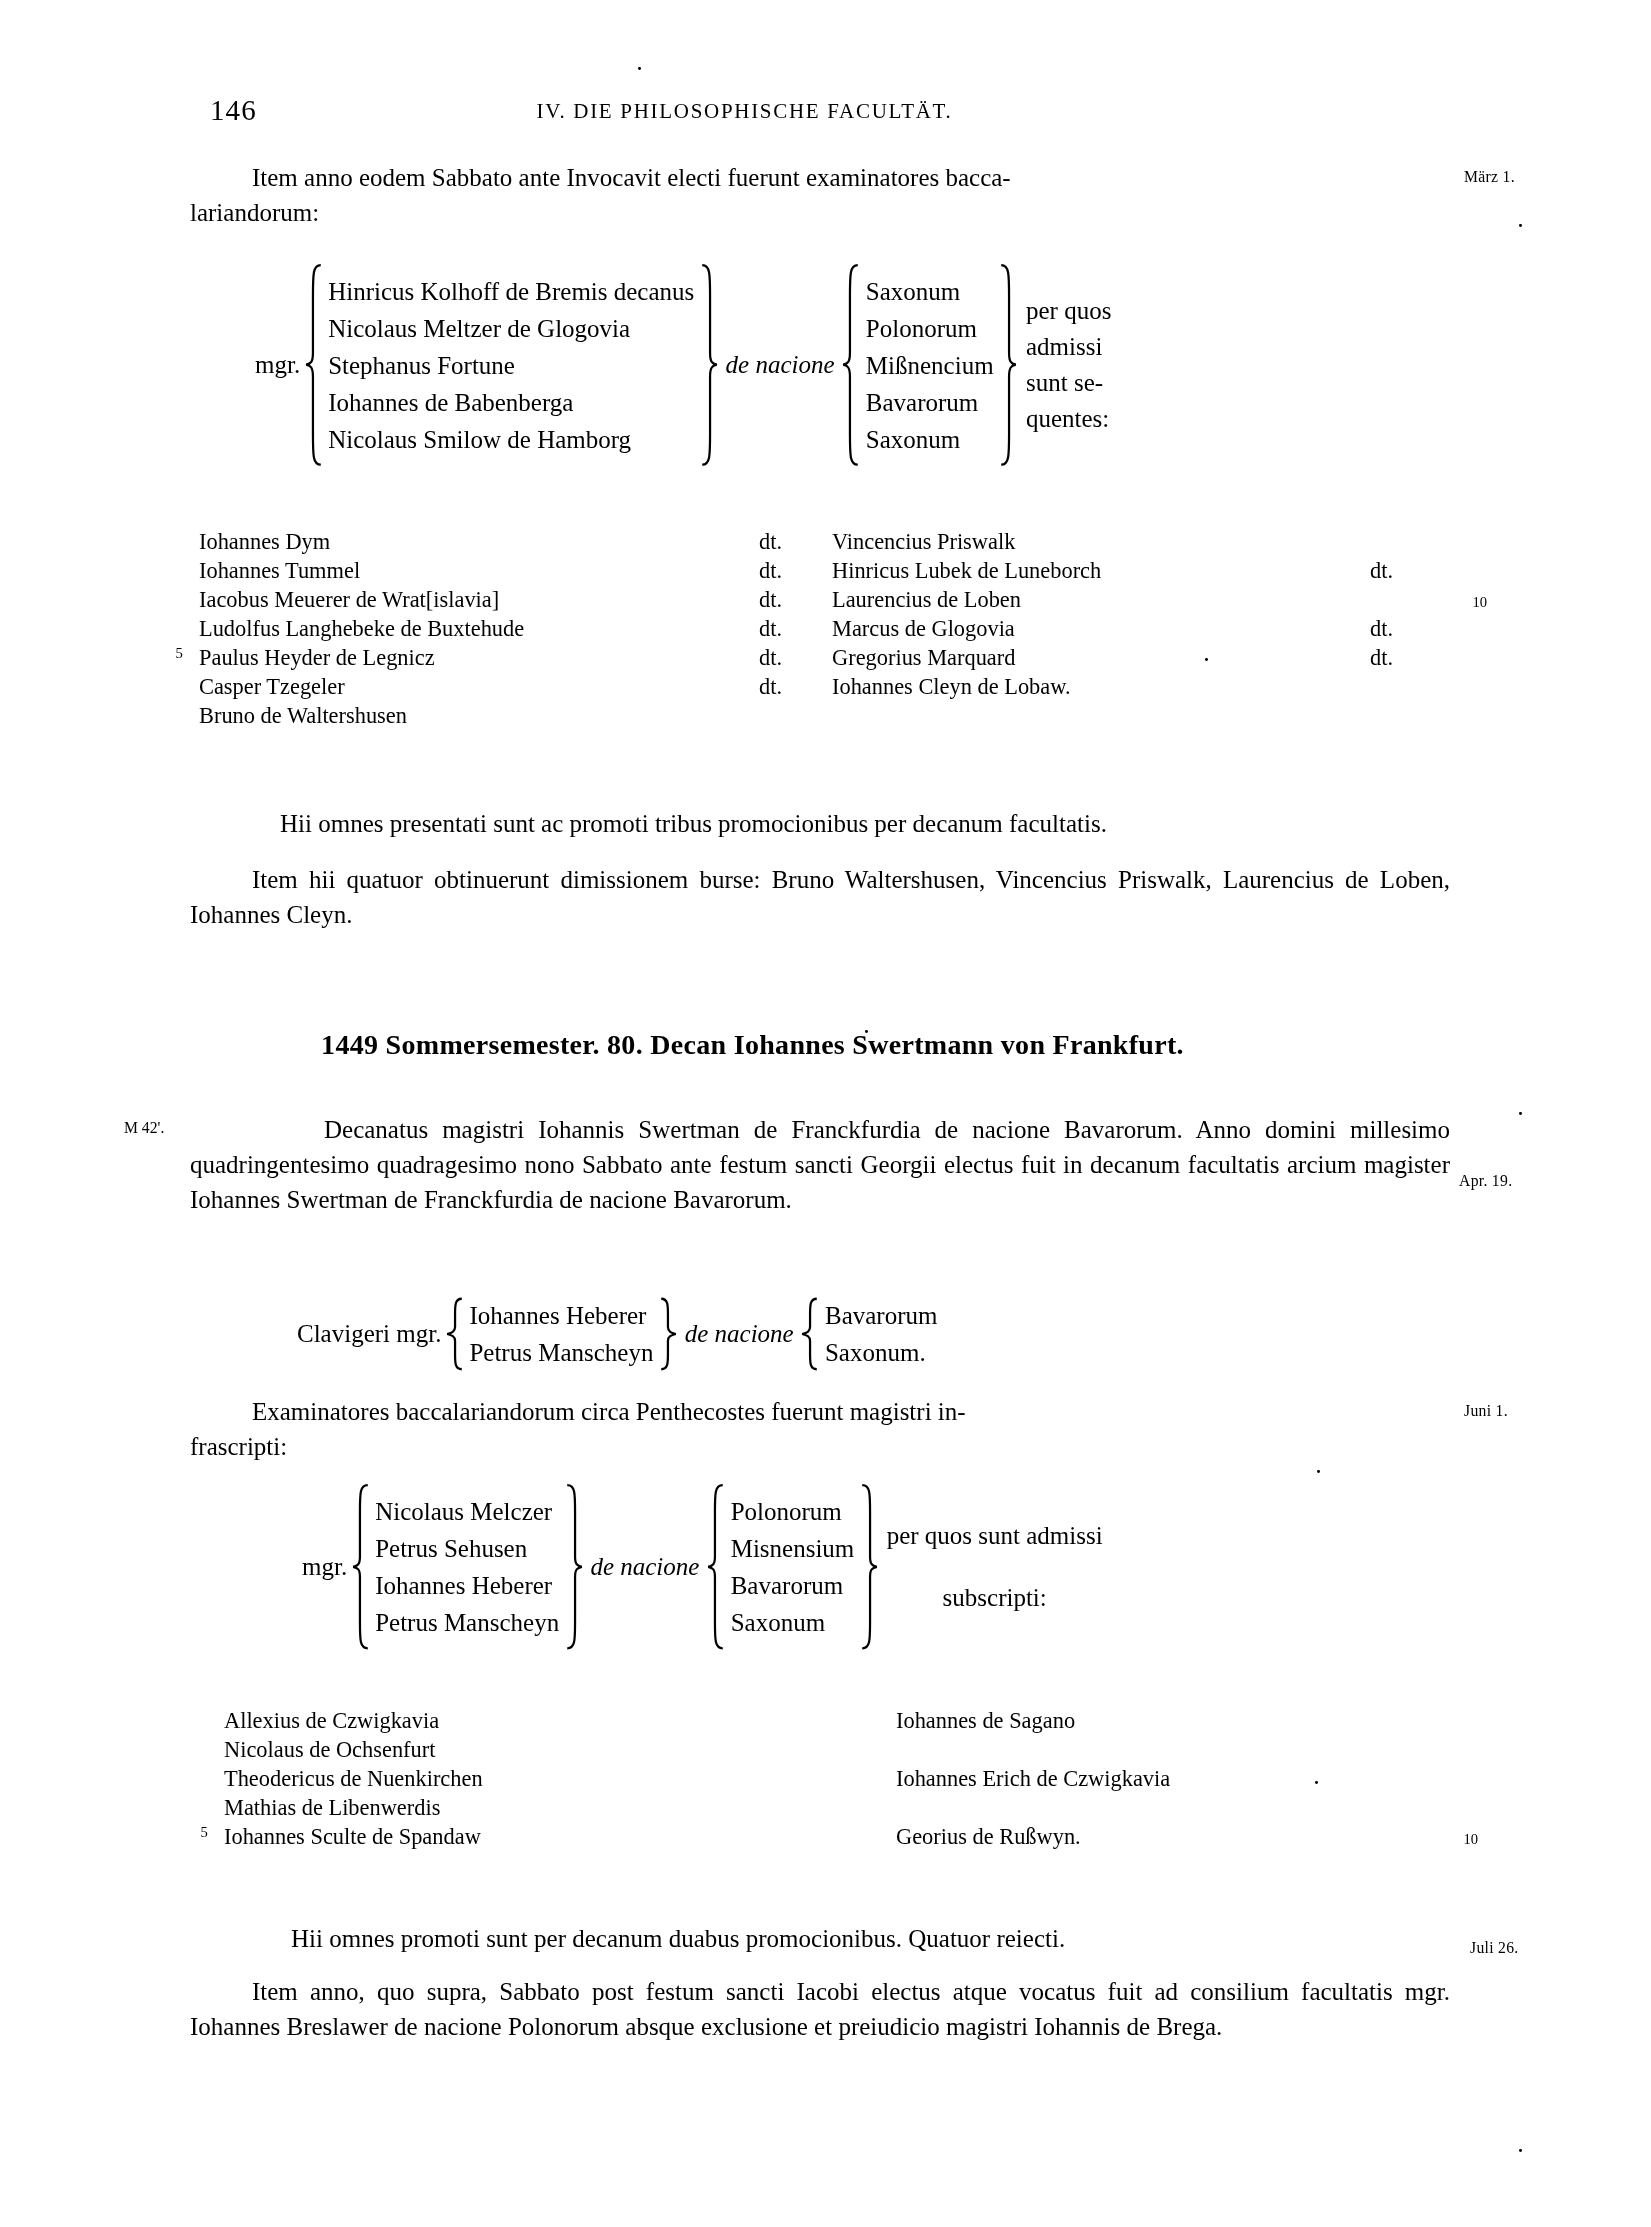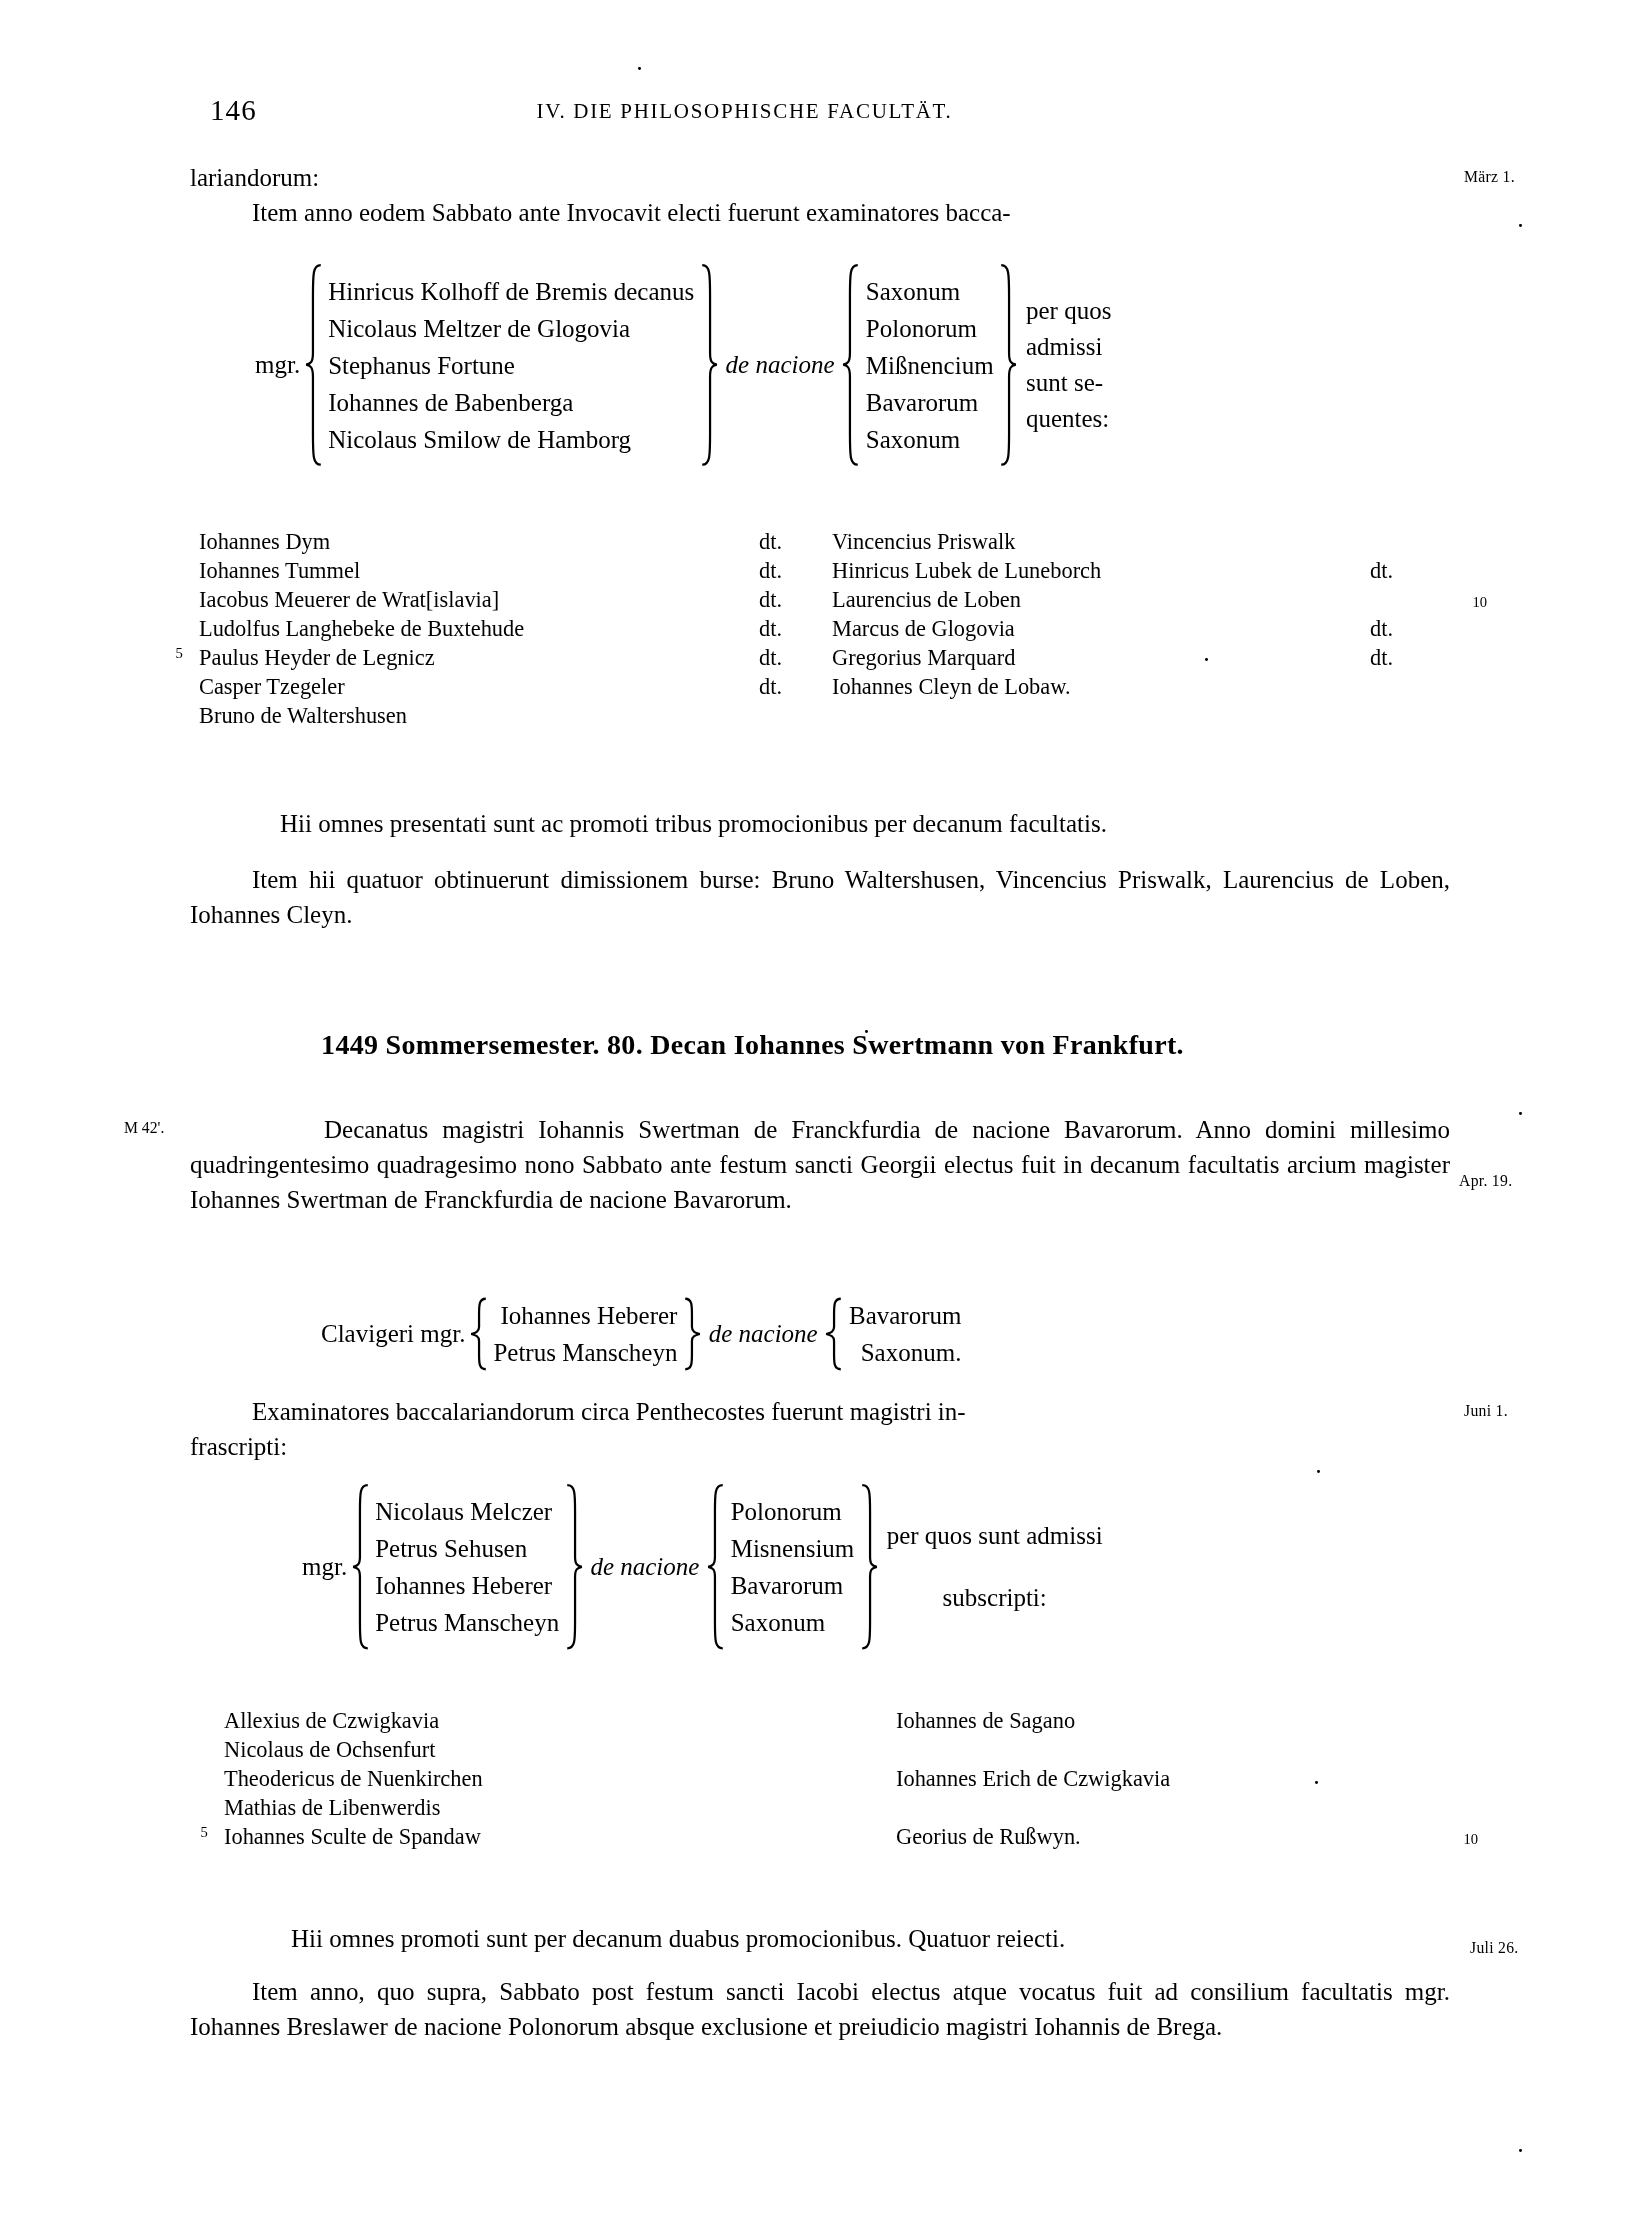--- a/index.html
+++ b/index.html
@@ -190,22 +190,22 @@
 <body>
 
 <div class="page">
 
   <div class="runhead">
     <div class="folio">146</div>
     <div class="runhead-title">IV. DIE PHILOSOPHISCHE FACULTÄT.</div>
   </div>
 
   <div class="textblock" style="top:160px;">
+    <p class="body indent" style="text-align:left;">Item anno eodem Sabbato ante Invocavit electi fuerunt examinatores bacca-</p>
     <p class="body" style="text-align:left;">lariandorum:</p>
-    <p class="body indent" style="text-align:left;">Item anno eodem Sabbato ante Invocavit electi fuerunt examinatores bacca-</p>
   </div>
   <div class="margin-note" style="left:1464px; top:168px;">März 1.</div>
 
   <div class="brace-group" style="left:255px; top:263px; height:204px;">
     <span class="bg-label">mgr.</span>
     <span class="braced">
       <span class="brace curly left">
         <svg viewBox="0 0 34 365" preserveAspectRatio="none">
           <path d="M30 4 C16 4 16 20 16 60 L16 160 C16 178 12 180 4 182 C12 184 16 186 16 204 L16 305 C16 345 16 361 30 361" fill="none" stroke="#000" stroke-width="4"></path>
         </svg>
@@ -310,21 +310,21 @@
   </div>
 
   <div class="section-head" style="top:1029px;">1449 Sommersemester. 80. Decan Iohannes Swertmann von Frankfurt.</div>
 
   <div class="margin-left" style="left:124px; top:1119px;">M 42'.</div>
   <div class="textblock" style="top:1112px; width:1260px;">
     <p class="body" style="text-indent:134px;">Decanatus magistri Iohannis Swertman de Franckfurdia de nacione Bavarorum. Anno domini millesimo quadringentesimo quadragesimo nono Sabbato ante festum sancti Georgii electus fuit in decanum facultatis arcium magister Iohannes Swertman de Franckfurdia de nacione Bavarorum.</p>
   </div>
   <div class="margin-note" style="left:1459px; top:1172px;">Apr. 19.</div>
 
-  <div class="brace-group" style="left:321px; top:1298px; height:72px;text-align:right;">
+  <div class="brace-group" style="left:297px; top:1298px; height:72px;">
     <span class="bg-label">Clavigeri mgr.</span>
     <span class="braced">
       <span class="brace curly left">
         <svg viewBox="0 0 34 128" preserveAspectRatio="none">
           <path d="M30 3 C18 3 18 14 18 30 L18 52 C18 60 12 62 4 64 C12 66 18 68 18 76 L18 98 C18 114 18 125 30 125" fill="none" stroke="#000" stroke-width="4"></path>
         </svg>
       </span>
       <span class="stack">
         <span class="row">Iohannes Heberer</span>
         <span class="row">Petrus Manscheyn</span>

